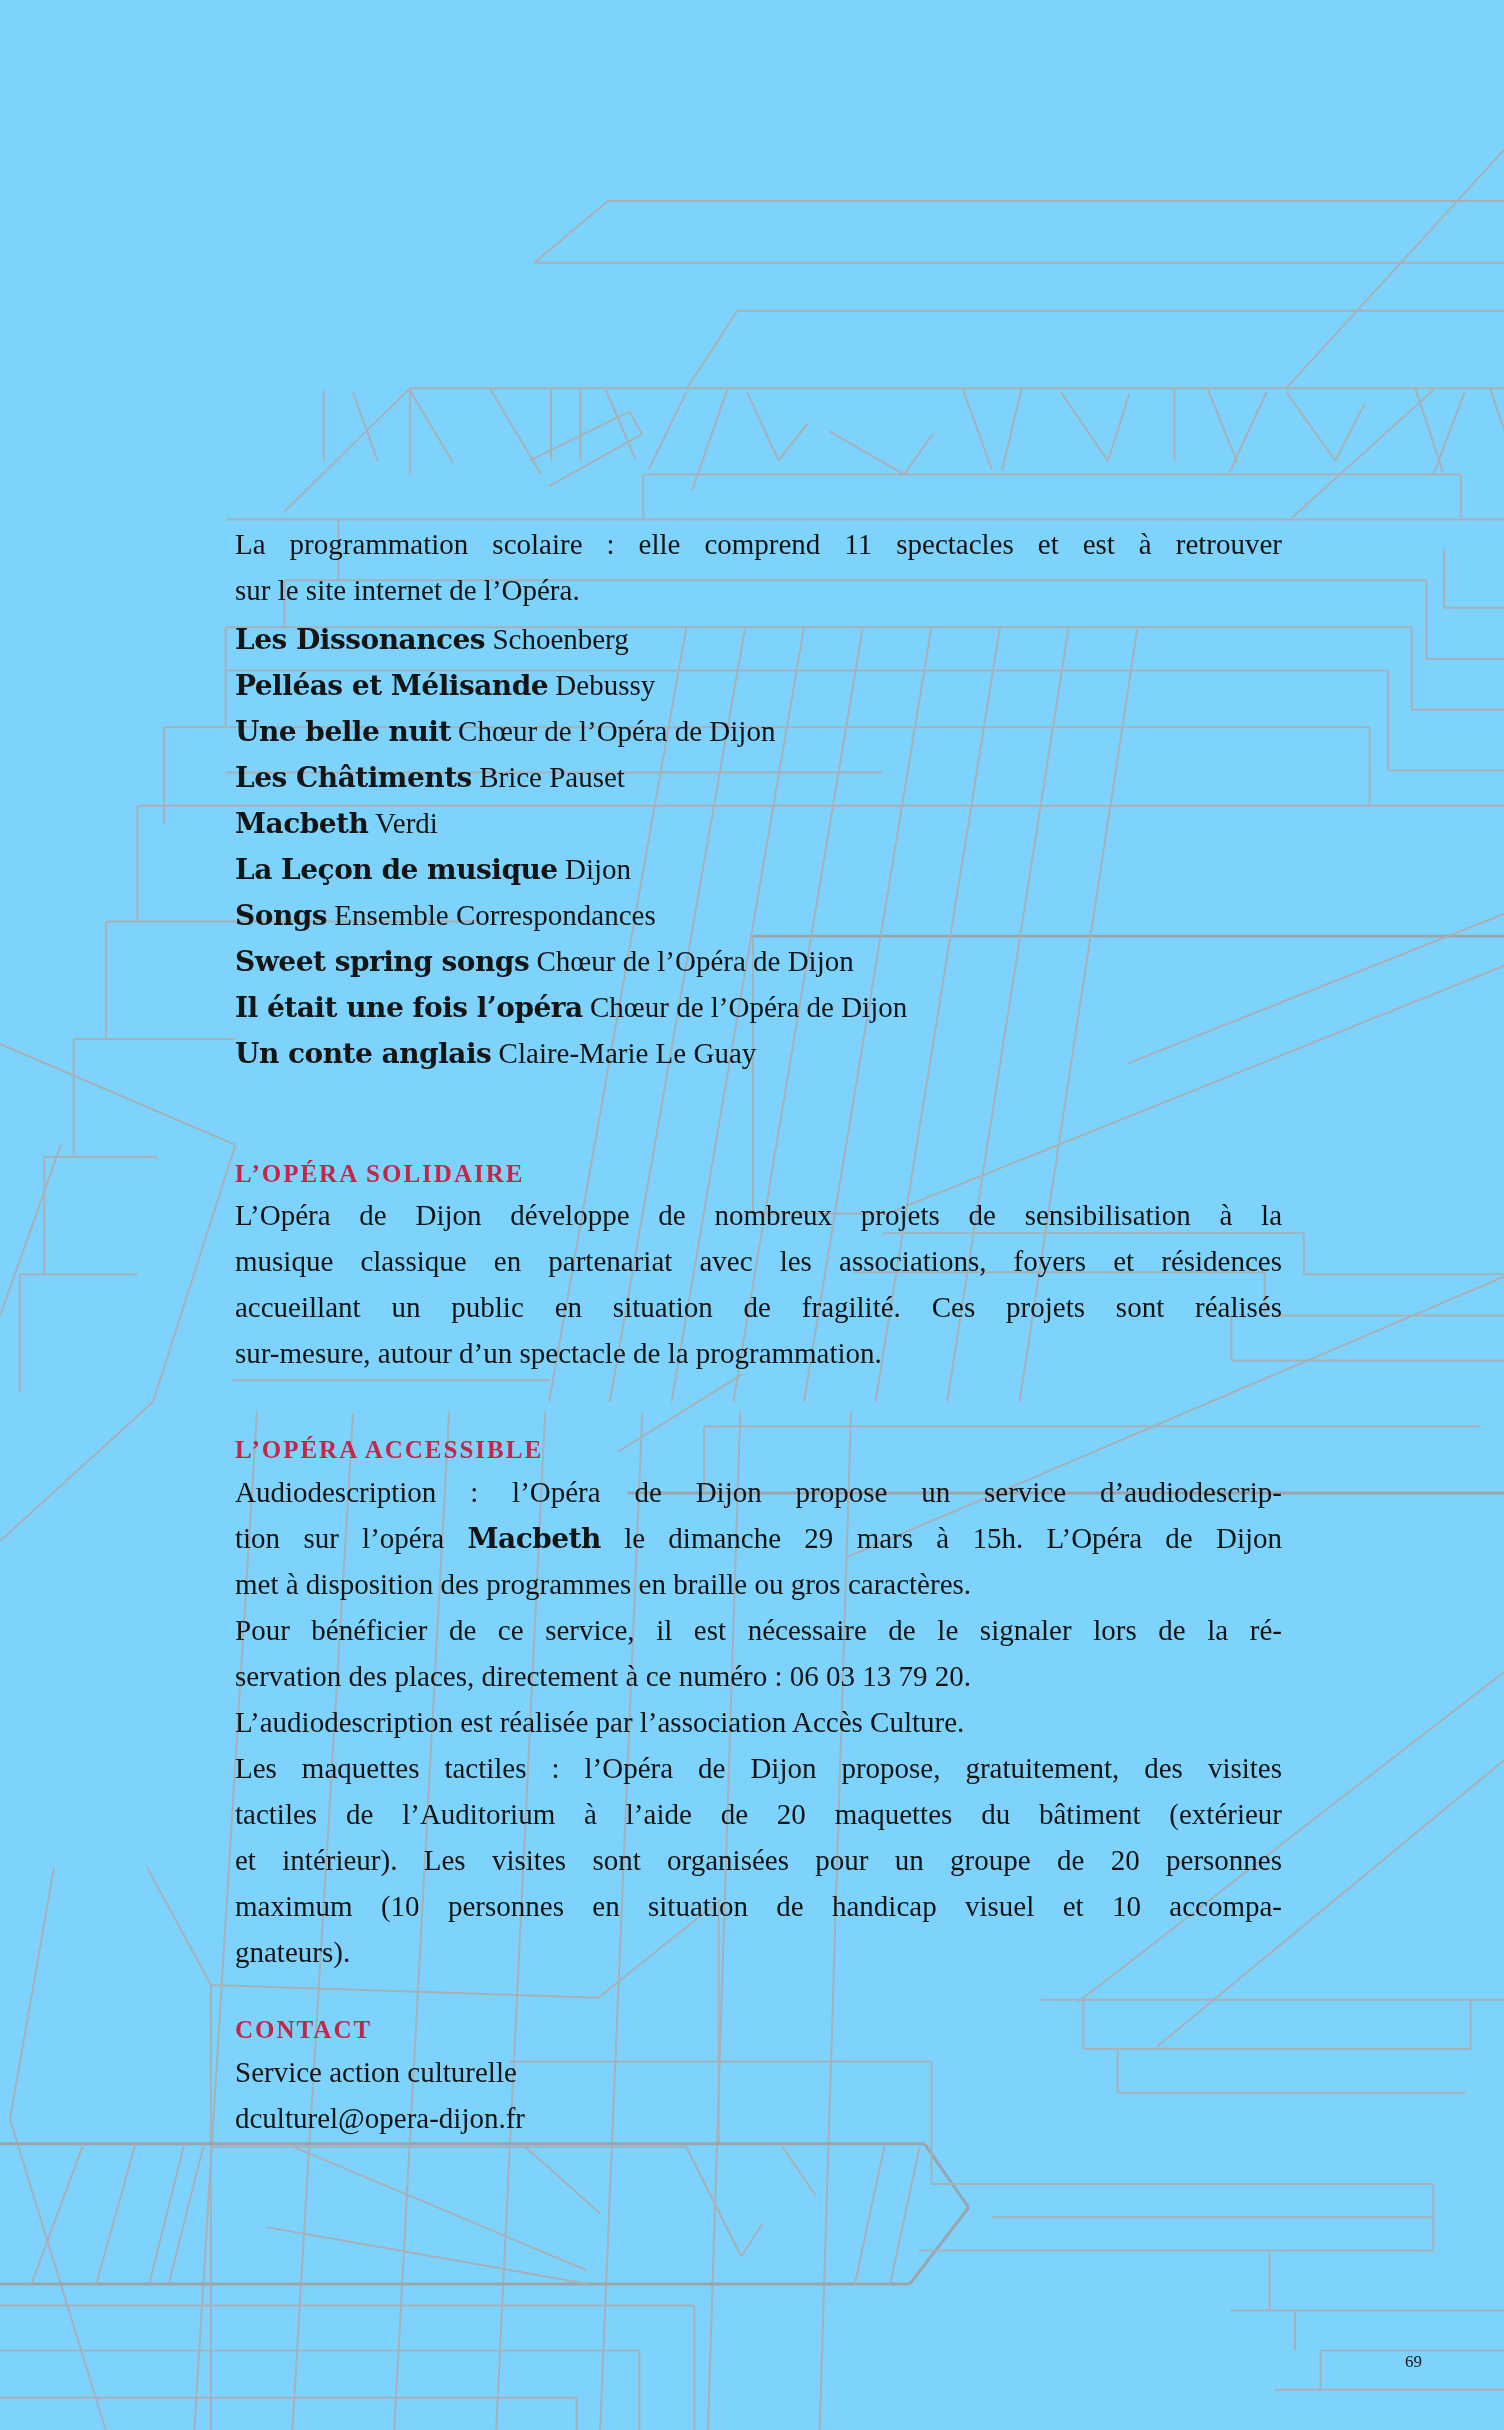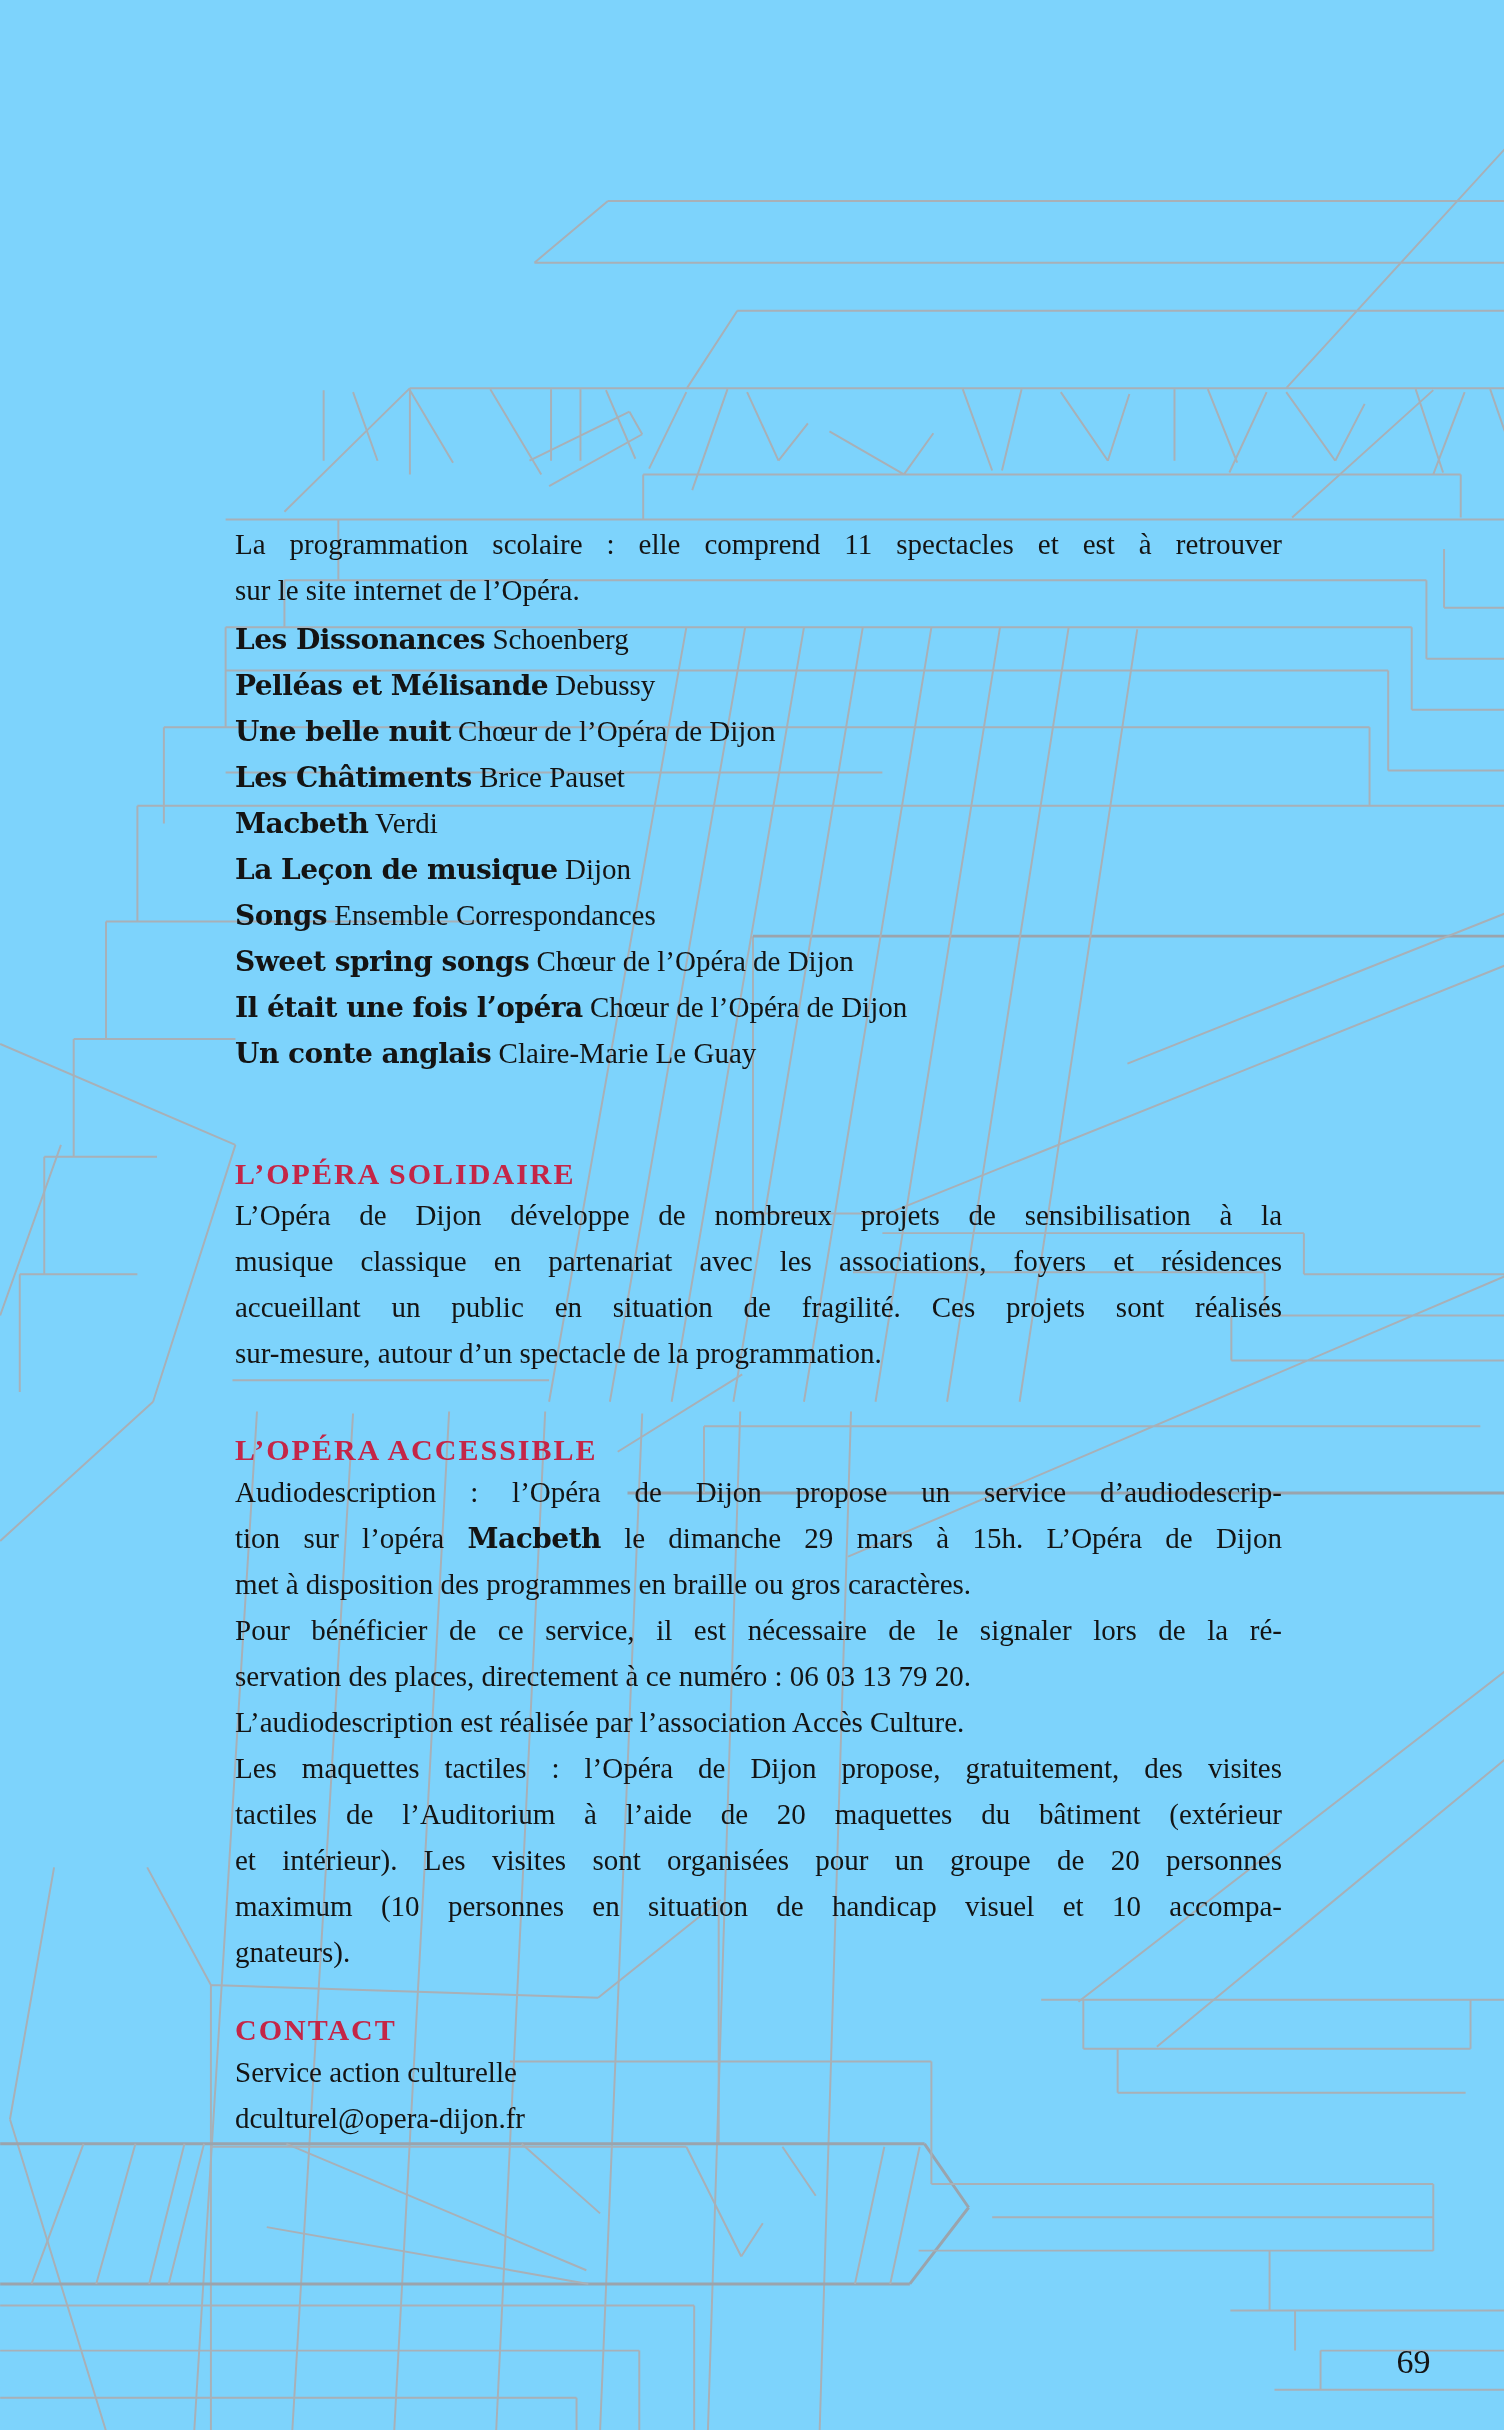--- a/index.html
+++ b/index.html
@@ -8,25 +8,25 @@
     font-family:"Liberation Serif",serif;color:#141414;overflow:hidden;
   }
   .bg{position:absolute;left:0;top:0;width:1505px;height:2431px;}
   .bg path{fill:none;stroke:var(--lineart,#a8b0b7);stroke-width:2;stroke-linejoin:miter;}
   .bg path.hv{stroke-width:3;stroke:#9aa4ad;}
   .col{position:absolute;left:235px;width:1047px;}
   .tl{height:46px;line-height:46px;font-size:29px;}
   .tl.just{text-align:justify;text-align-last:justify;}
   .b{font-weight:700;font-family:"DejaVu Serif",serif;font-size:28px;letter-spacing:-0.5px;}
   .sec-head{
-    color:var(--accent,#c42647);font-weight:700;font-size:30px;
+    color:var(--accent,#c42647);font-weight:700;font-size:25px;
     letter-spacing:2px;line-height:33px;height:33px;
   }
   .pagenum{position:absolute;left:1384px;top:2345px;width:59px;text-align:center;
-    font-size:34px;line-height:33px;}
+    font-size:17px;line-height:33px;}
   #intro{top:521px;}
   #spectacles{top:616px;}
   #solidaire-h{top:1157px;}
   #solidaire-p{top:1192px;}
   #accessible-h{top:1433px;}
   #accessible-p{top:1469px;}
   #contact-h{top:2013px;}
   #contact-p{top:2049px;}
 </style>
 </head>

